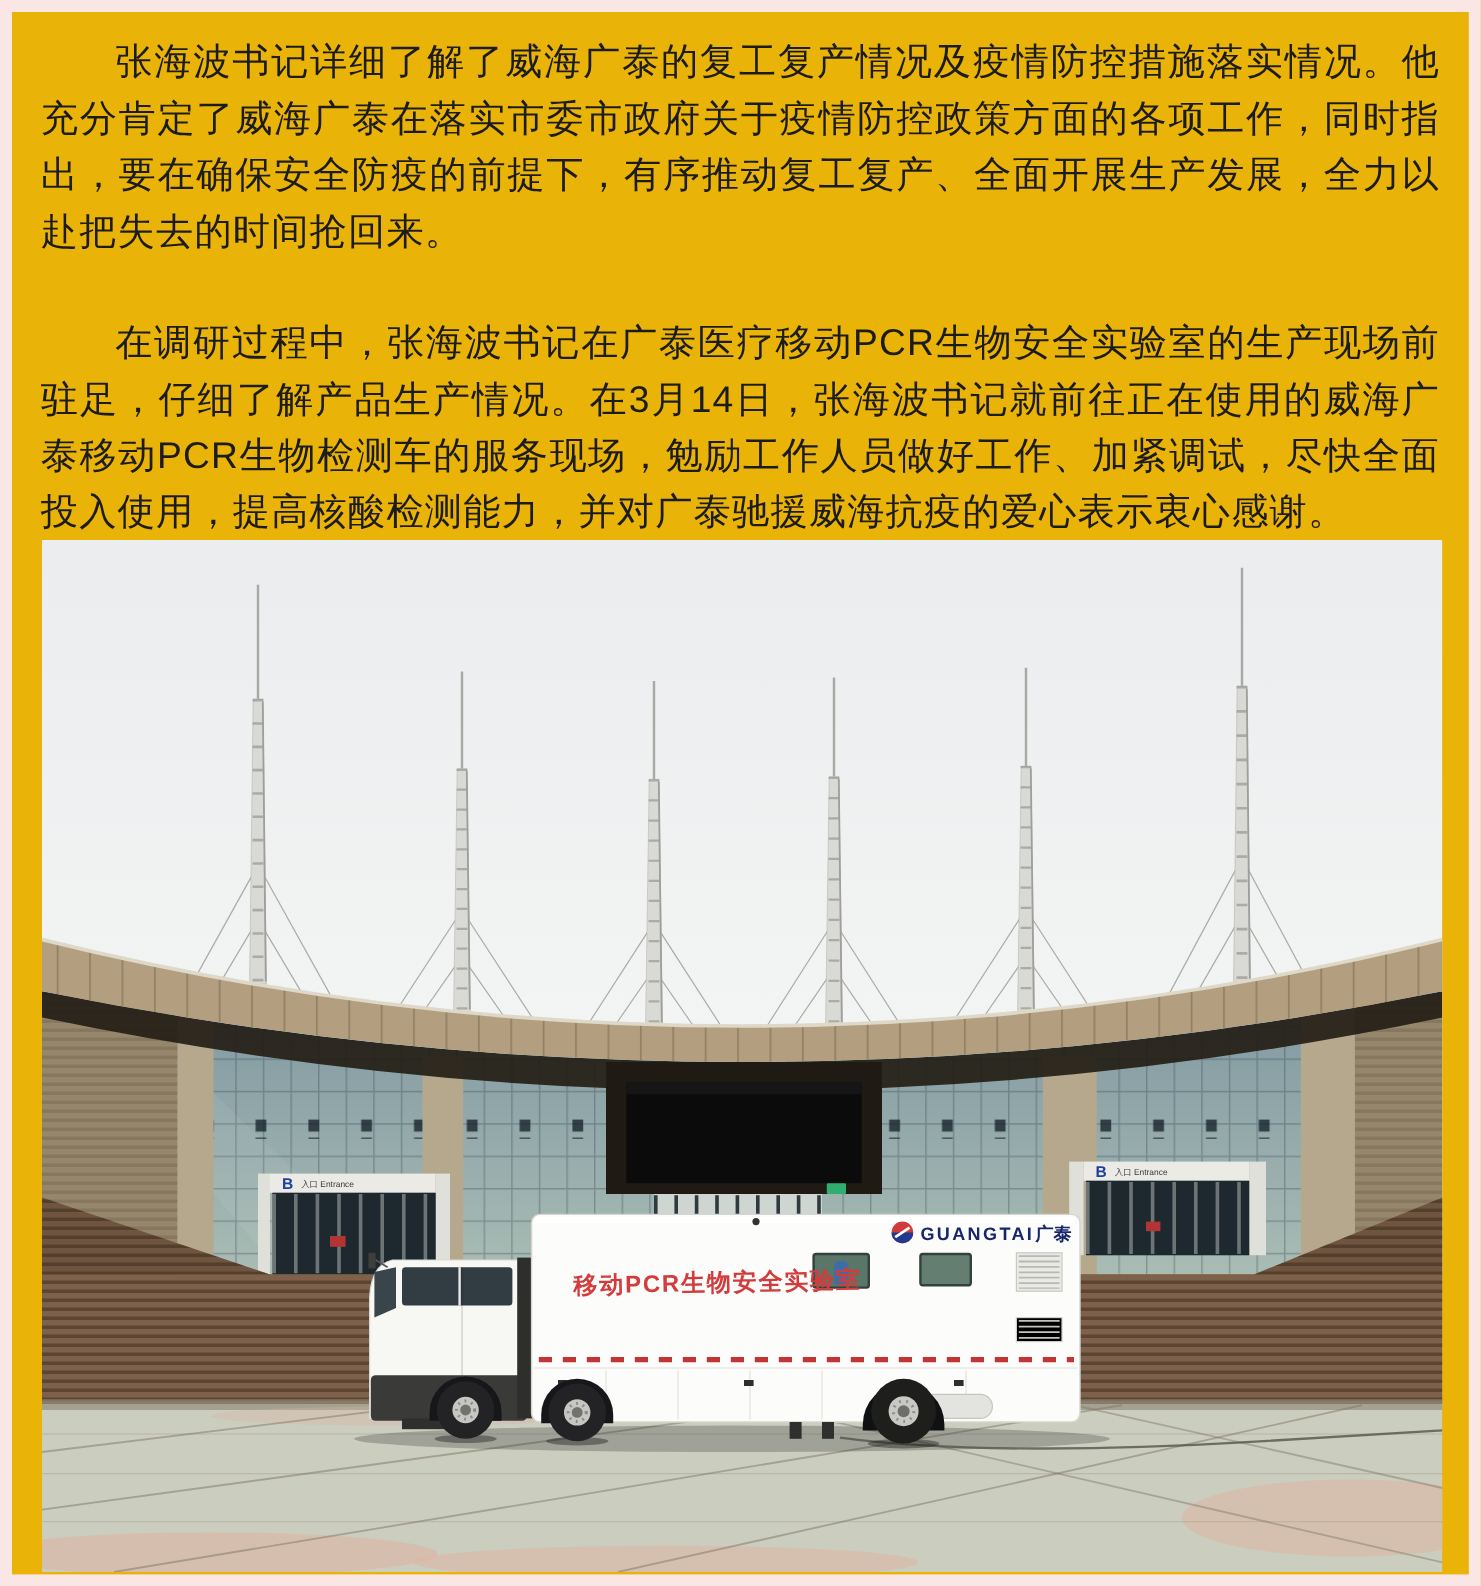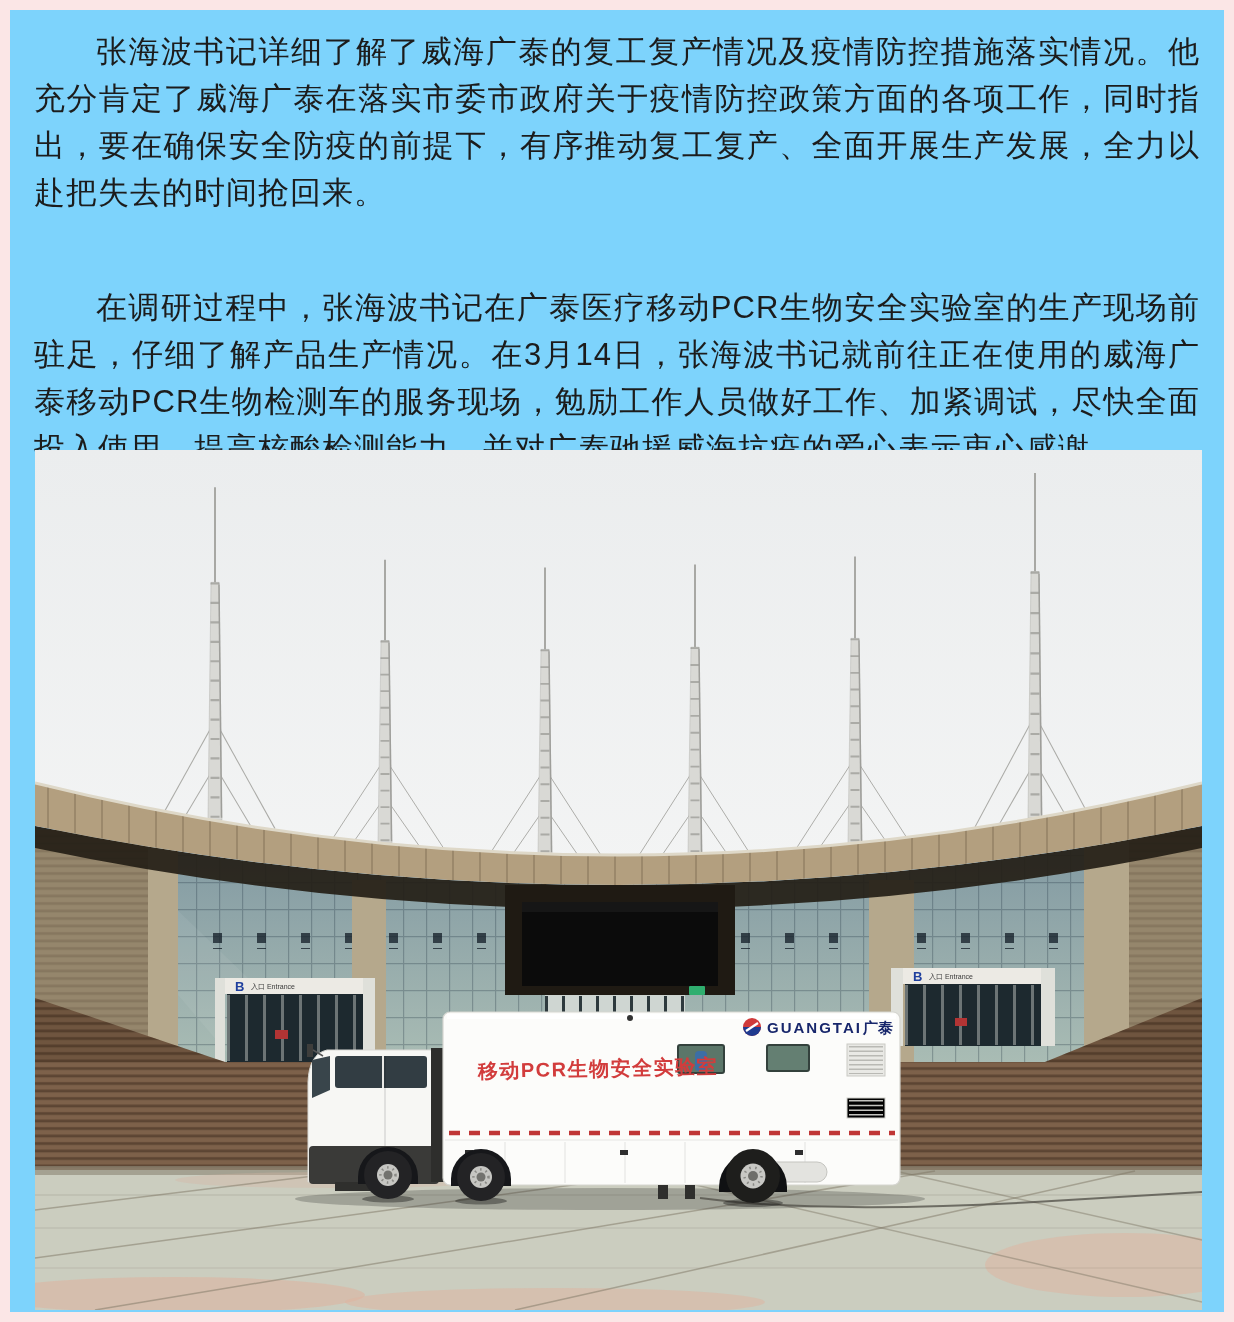--- a/index.html
+++ b/index.html
@@ -1,22 +1,22 @@
 <!DOCTYPE html>
 <html><head>
 <meta charset="utf-8">
 <style>
   html,body{margin:0;padding:0;}
   body{width:1234px;height:1322px;background:#fbe6e6;position:relative;
        font-family:"Liberation Sans","DejaVu Sans",sans-serif;}
-  .card{position:absolute;left:10px;top:10px;width:1214px;height:1302px;background:#7dd3fc;overflow:hidden;}
+  .card{position:absolute;left:10px;top:10px;width:1214px;height:1302px;background:#eab308;overflow:hidden;}
   .content{padding:18px 24px 0 24px;}
   .content p{margin:0;font-size:31px;line-height:47px;letter-spacing:1px;color:#1c1c1c;
              text-align:justify;text-indent:2em;}
-  .content p + p{margin-top:68px;}
+  .content p + p{margin-top:46px;}
   .photo{position:absolute;left:25px;top:440px;width:1167px;height:860px;}
   svg{display:block;}
   text{font-family:"Liberation Sans","DejaVu Sans",sans-serif;}
 </style>
 </head>
 <body>
 
 <div class="card">
   <div class="content">
     <p>张海波书记详细了解了威海广泰的复工复产情况及疫情防控措施落实情况。他充分肯定了威海广泰在落实市委市政府关于疫情防控政策方面的各项工作，同时指出，要在确保安全防疫的前提下，有序推动复工复产、全面开展生产发展，全力以赴把失去的时间抢回来。</p>

